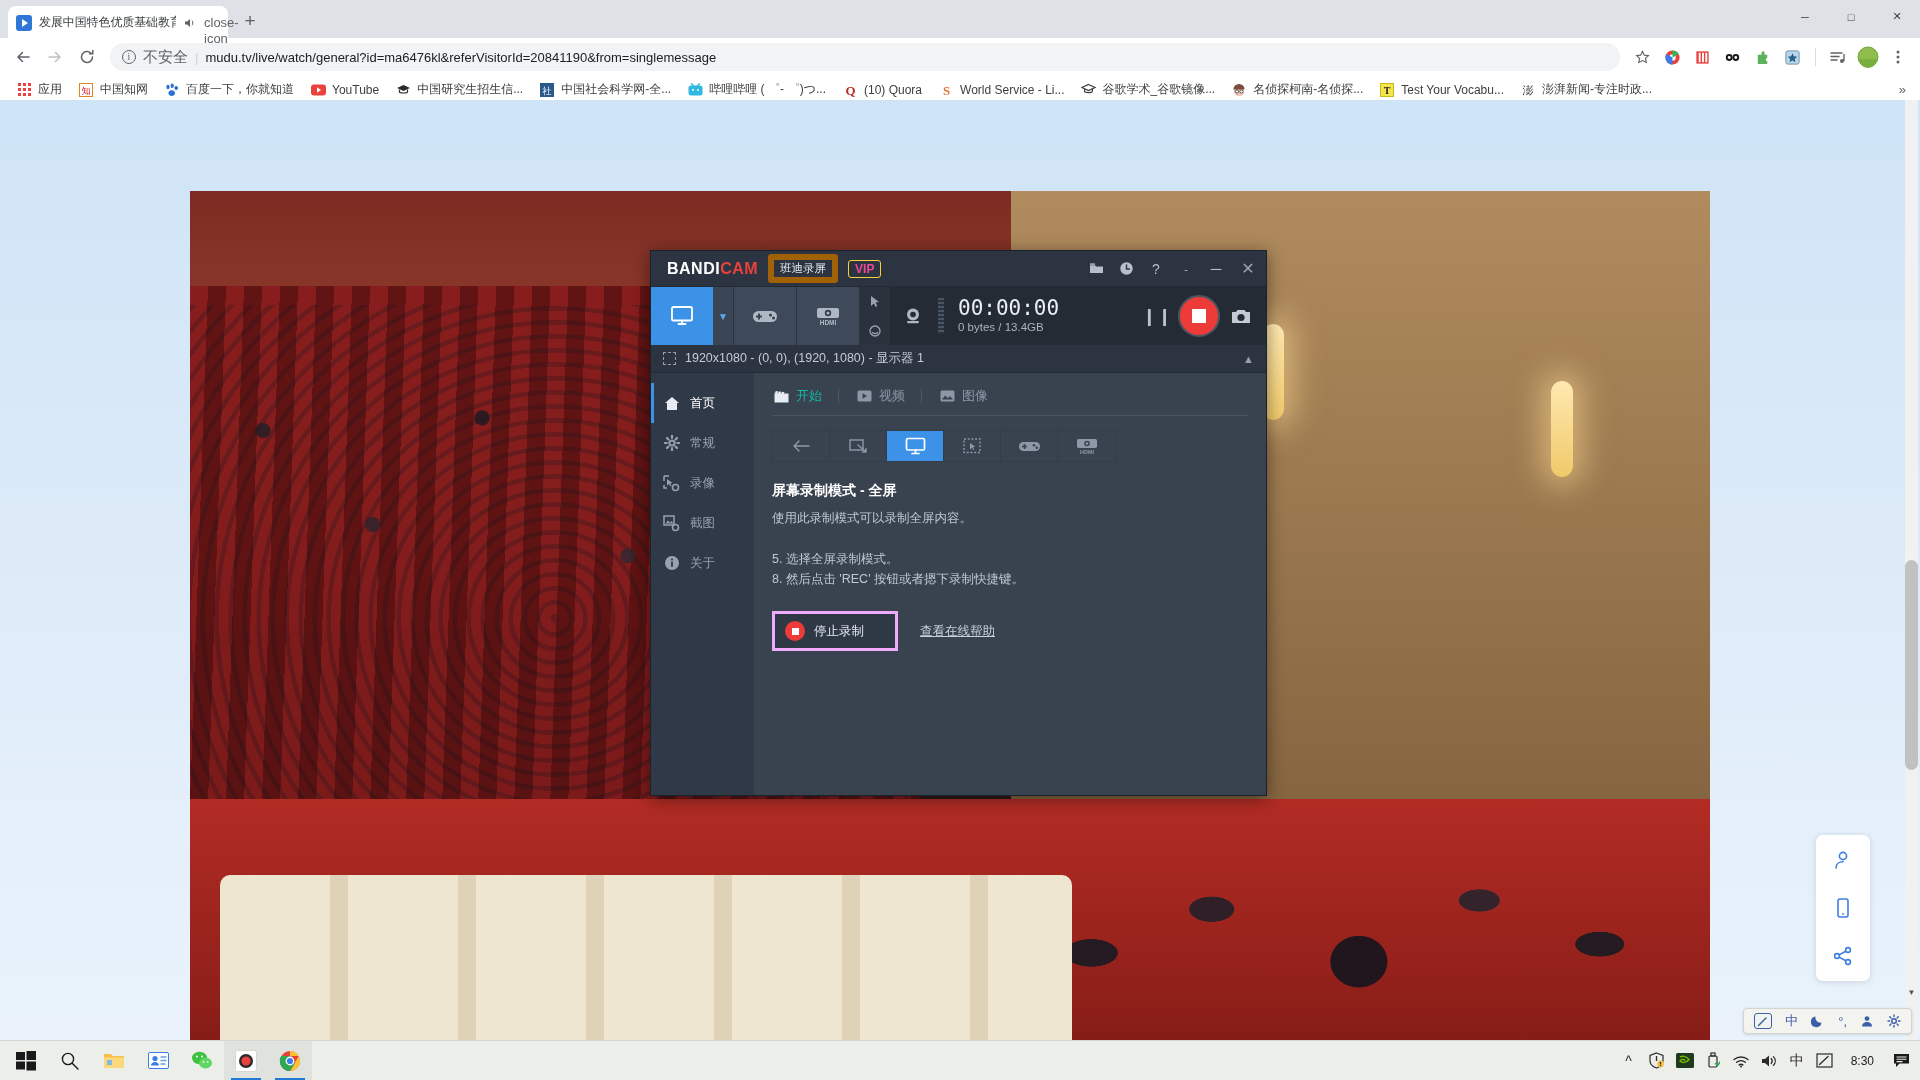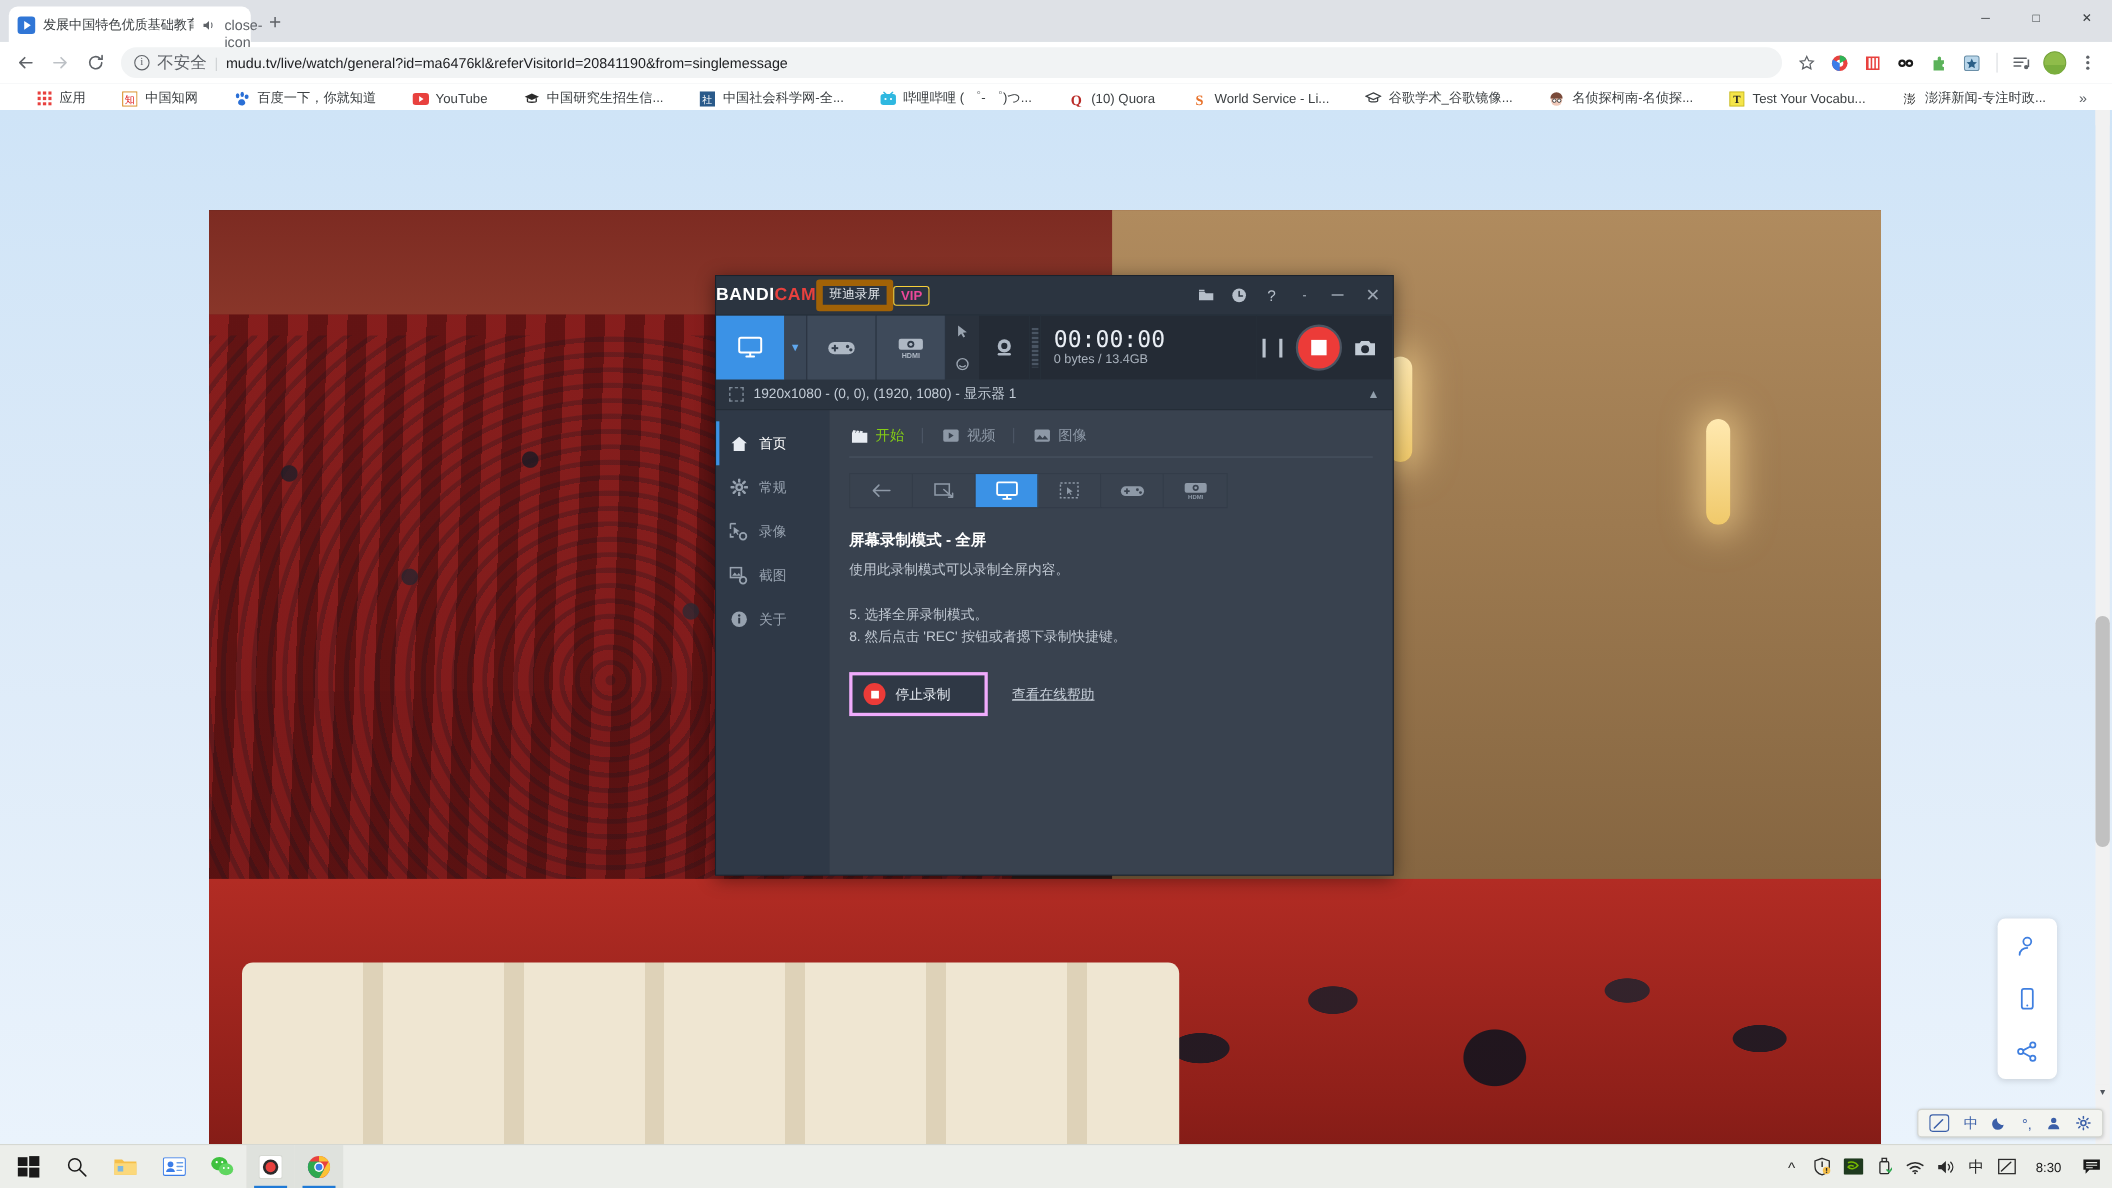--- a/index.html
+++ b/index.html
@@ -59,21 +59,21 @@
   }
   .omni-info { width:14px;height:14px;border:1.2px solid #5f6368;border-radius:50%;
      font-size:10px;line-height:12px;text-align:center;color:#5f6368;flex:0 0 auto;font-family:"Liberation Serif",serif;}
   .omni-notsecure { color:#5f6368; font-size:15px; white-space:nowrap; }
   .omni-sep { color:#cfd2d4; }
   .omni-url { color: #202124; font-size:13px; white-space:nowrap; overflow:hidden; }
   .tb-icon { width: 28px;height:28px; display:flex;align-items:center;justify-content:center; flex:0 0 auto;}
 
   .bookmarks {
     height: 28px; background: #fff; display:flex; align-items:center;
-    padding: 0 24px; gap: 16px; border-bottom: 1px solid #dadce0; overflow:hidden;text-align:center;
+    padding: 0 8px; gap: 0px; border-bottom: 1px solid #dadce0; overflow:hidden;text-align:center;
   }
   .bm {
     display:flex; align-items:center; gap:6px; padding: 2px 8px; border-radius:4px;
     font-size: 12px; color:#3c4043; white-space:nowrap; flex: 0 0 auto;
   }
   .bm-ico { width:16px;height:16px;display:flex;align-items:center;justify-content:center;flex:0 0 auto;font-size:11px;}
   .bm-overflow { margin-left:auto; color:#5f6368; font-size:13px; padding:2px 6px;}
 
   
   .page {
@@ -154,21 +154,21 @@
 
   
   .bandicam {
     position:absolute; left:650px; top:250px; width:617px; height:546px;
     background:#2b3440; border:1px solid #1a222c;
     box-shadow: 0 3px 16px rgba(0,0,0,.45);
     color:#c8d0da; font-size:12.5px;
   }
   .bc-titlebar {
     height:36px; background:#2b3440; display:flex; align-items:center;
-    padding-left: 0; border-bottom:1px solid #222b35;
+    padding-left: 16px; gap: 10px; border-bottom:1px solid #222b35;
   }
   .bc-logo { font-size:16px; font-weight:bold; letter-spacing:.5px; }
   .bc-logo .w { color:#ffffff; }
   .bc-logo .r { color:#e8413e; }
   .bc-cn {
     font-size:11.5px; color:#e6eaef; border:6px solid #a16207; border-radius:3px;
     padding:1px 6px; line-height:15px;
   }
   .bc-vip {
     font-size:12px; font-weight:bold; color:#ec4899; border:1px solid #f7d03a;
@@ -222,21 +222,21 @@
   }
   .bc-side-item.active { color:#ffffff; }
   .bc-side-item.active::before {
     content:""; position:absolute; left:0; top:0; width:3px;height:100%; background:#3b92e6;
   }
   .bc-side-ico { width:17px; height:17px; display:flex;align-items:center;justify-content:center; font-size:14px; }
 
   .bc-main { flex:1 1 auto; background:#3a4椅; background:#39424f; padding: 14px 18px 0 18px; position:relative;}
   .bc-tabs { display:flex; align-items:center; gap:0; border-bottom:1px solid #4a5462; padding-bottom:10px; }
   .bc-tab { display:flex;align-items:center; gap:7px; padding: 0 16px 0 2px; color:#8d98a6; font-size:13px;}
-  .bc-tab.active { color:#84cc16; }
+  .bc-tab.active { color:#14b8a6; }
   .bc-tab-ico { font-size:13px; }
   .bc-tab-sep { width:1px;height:14px;background:#4e5866; margin-right:16px; }
 
   .bc-modes { display:flex; margin-top:14px; border:1px solid #333c49; width: fit-content;}
   .bc-mbtn {
     width:57px;height:30px; background:#39424f; display:flex;align-items:center;justify-content:center;
     color:#8e99a7; font-size:15px; border-right:1px solid #333c49;
   }
   .bc-mbtn:last-child { border-right:none; }
   .bc-mbtn.active { background:#3b92e6; color:#fff; }

